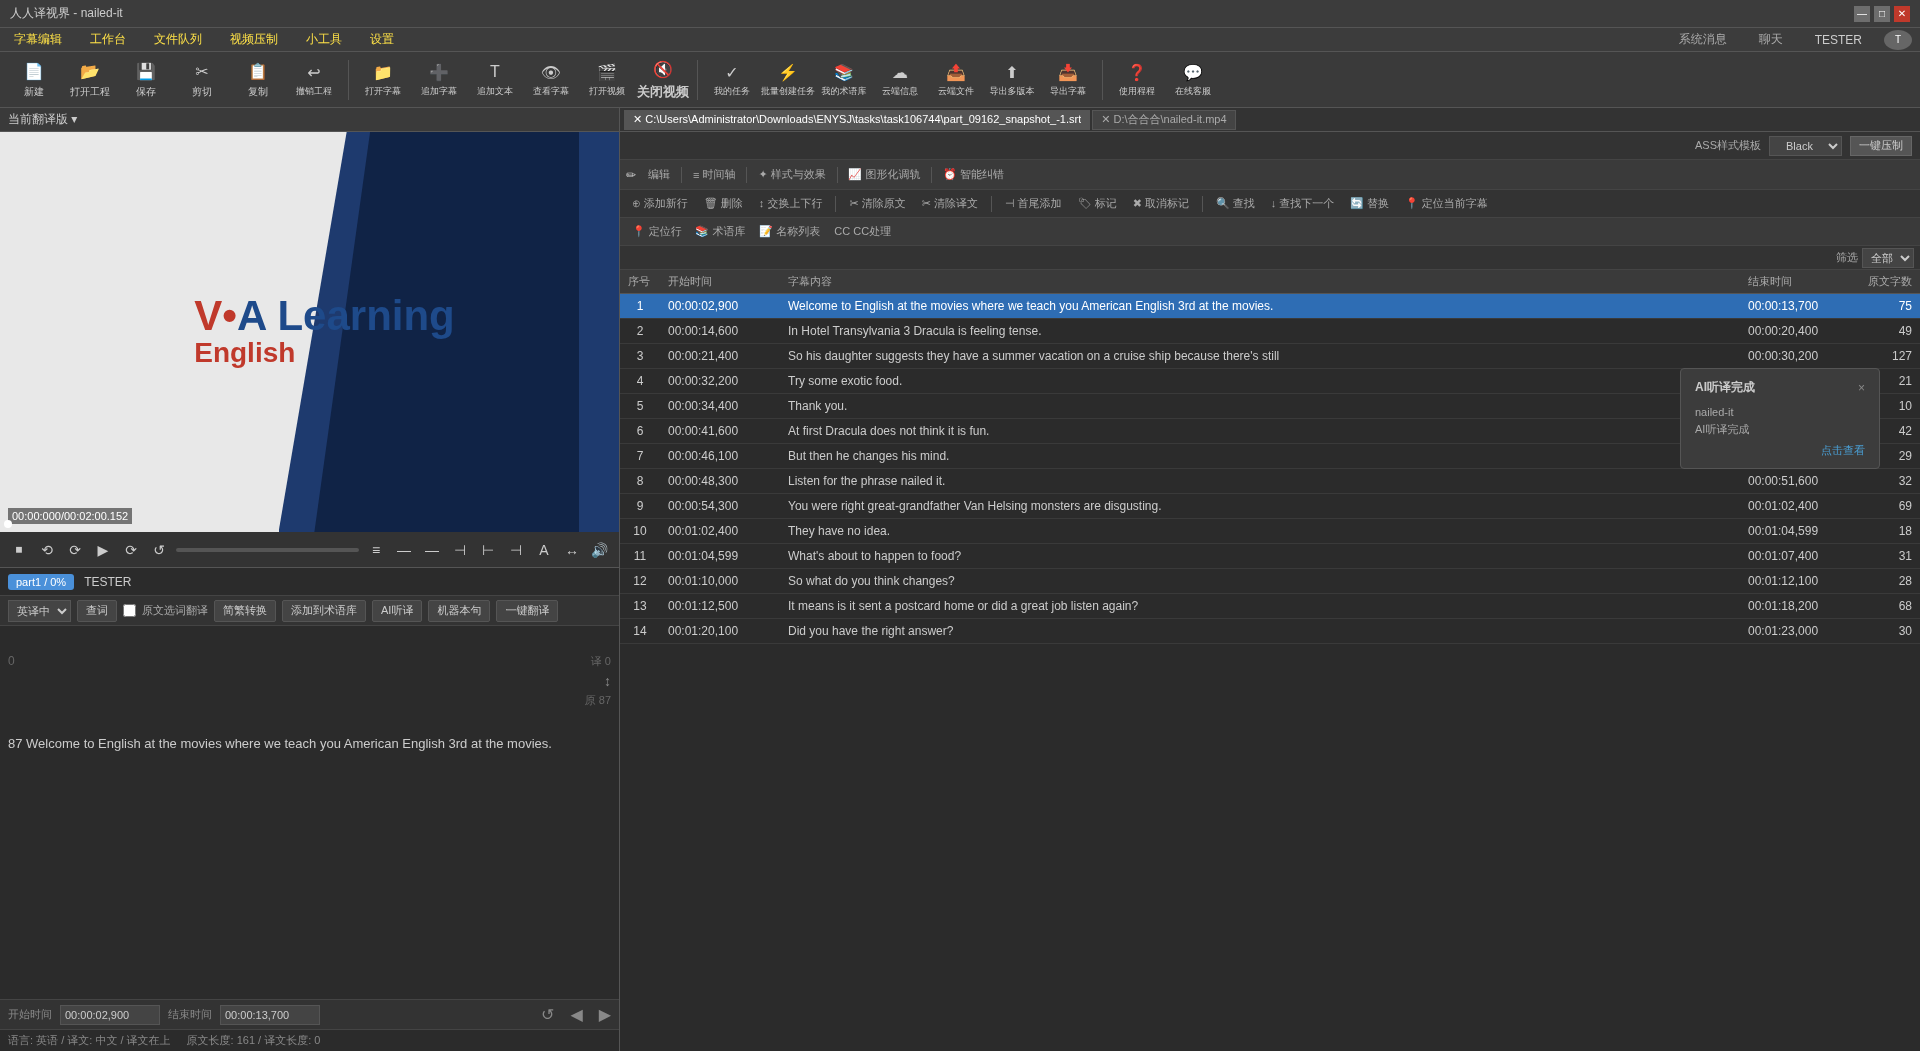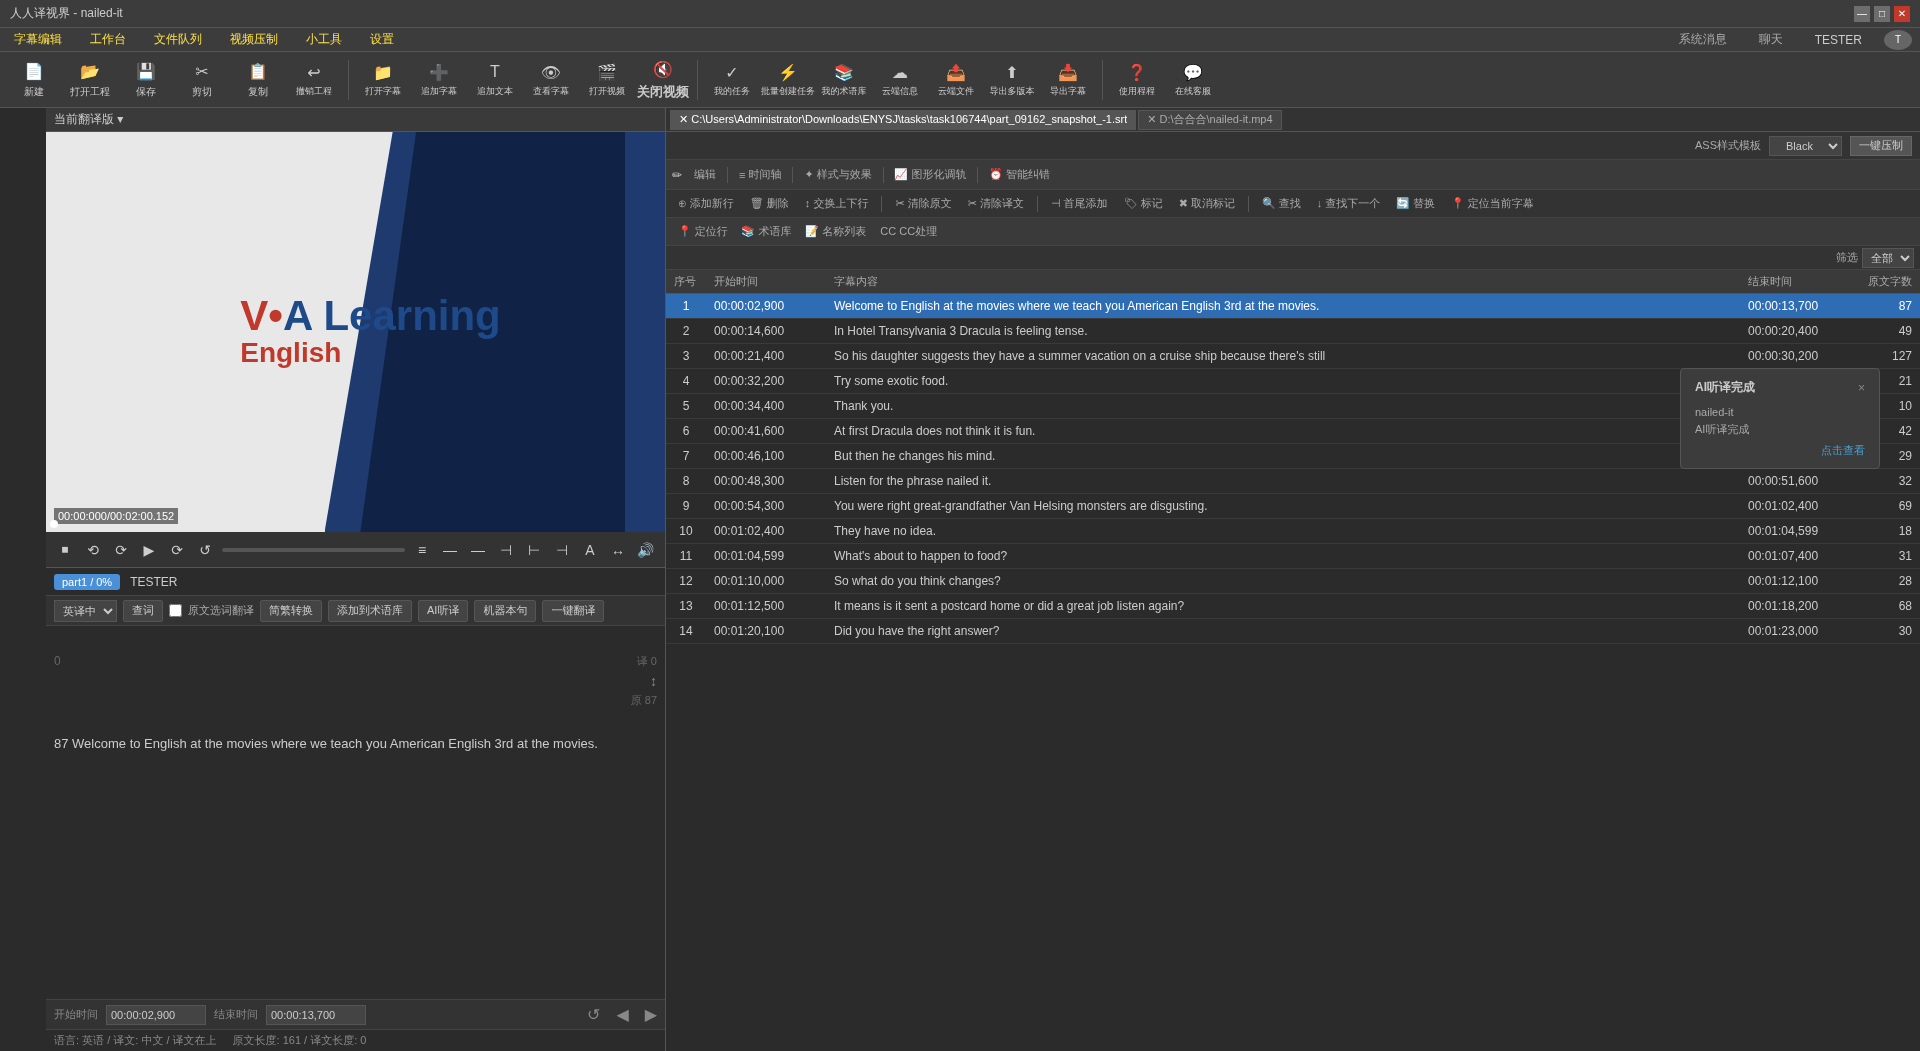--- a/index.html
+++ b/index.html
@@ -82,21 +82,20 @@
     .toolbar-divider {
       width: 1px; height: 40px;
       background: #555;
       margin: 0 4px;
     }
 
     
     #main-layout {
       display: flex;
       height: calc(1051px - 28px - 24px - 56px);
-      margin-left: 46px;
     }
 
     
     #left-panel {
       width: 620px;
       min-width: 620px;
       display: flex;
       flex-direction: column;
       background: #2b2b2b;
       border-right: 1px solid #555;
@@ -831,21 +830,21 @@
             <th class="col-end">结束时间</th>
             <th class="col-chars">原文字数</th>
           </tr>
         </thead>
         <tbody id="subtitle-tbody">
         <tr class="active">
               <td class="col-seq">1</td>
               <td class="col-start">00:00:02,900</td>
               <td class="col-content" style="max-width: 700px; overflow: hidden; text-overflow: ellipsis; white-space: nowrap;">Welcome to English at the movies where we teach you American English 3rd at the movies.</td>
               <td class="col-end">00:00:13,700</td>
-              <td class="col-chars">87</td>
+              <td class="col-chars">75</td>
             </tr>
             <tr>
               <td class="col-seq">2</td>
               <td class="col-start">00:00:14,600</td>
               <td class="col-content" style="max-width: 700px; overflow: hidden; text-overflow: ellipsis; white-space: nowrap;">In Hotel Transylvania 3 Dracula is feeling tense.</td>
               <td class="col-end">00:00:20,400</td>
               <td class="col-chars">49</td>
             </tr>
             <tr>
               <td class="col-seq">3</td>

